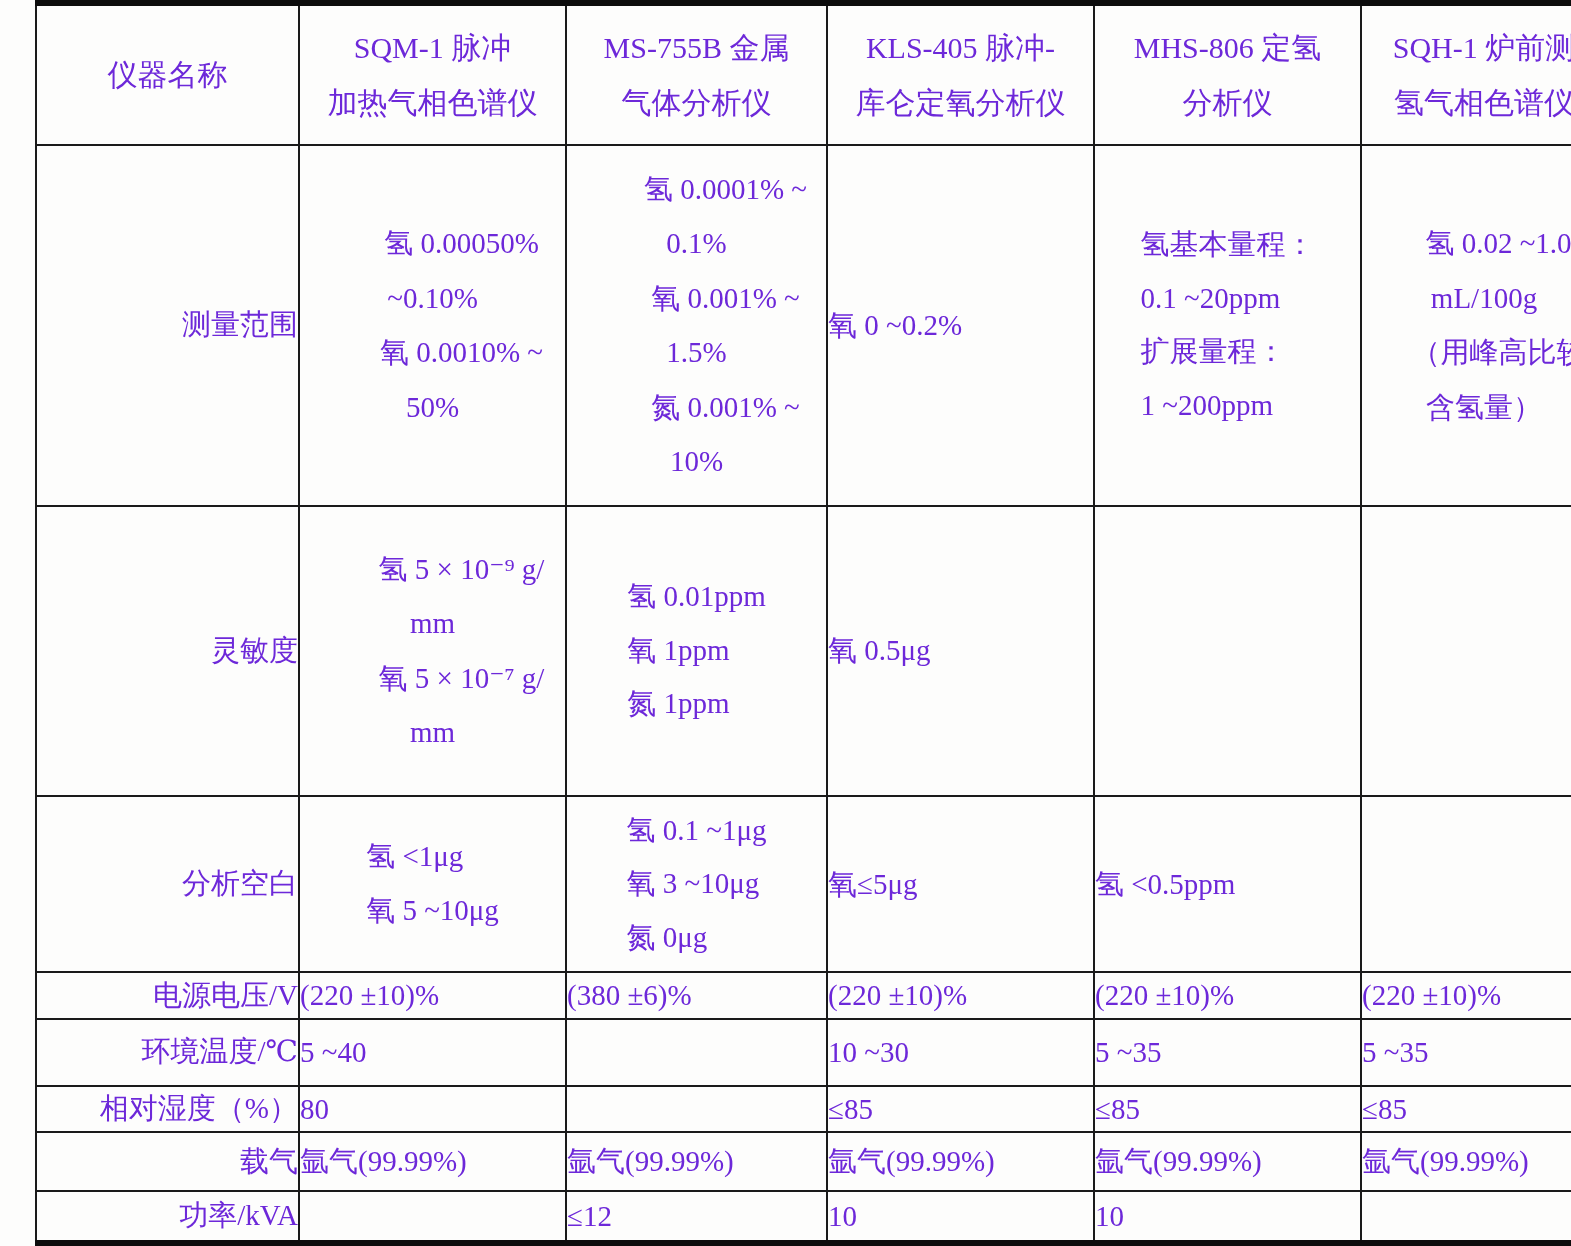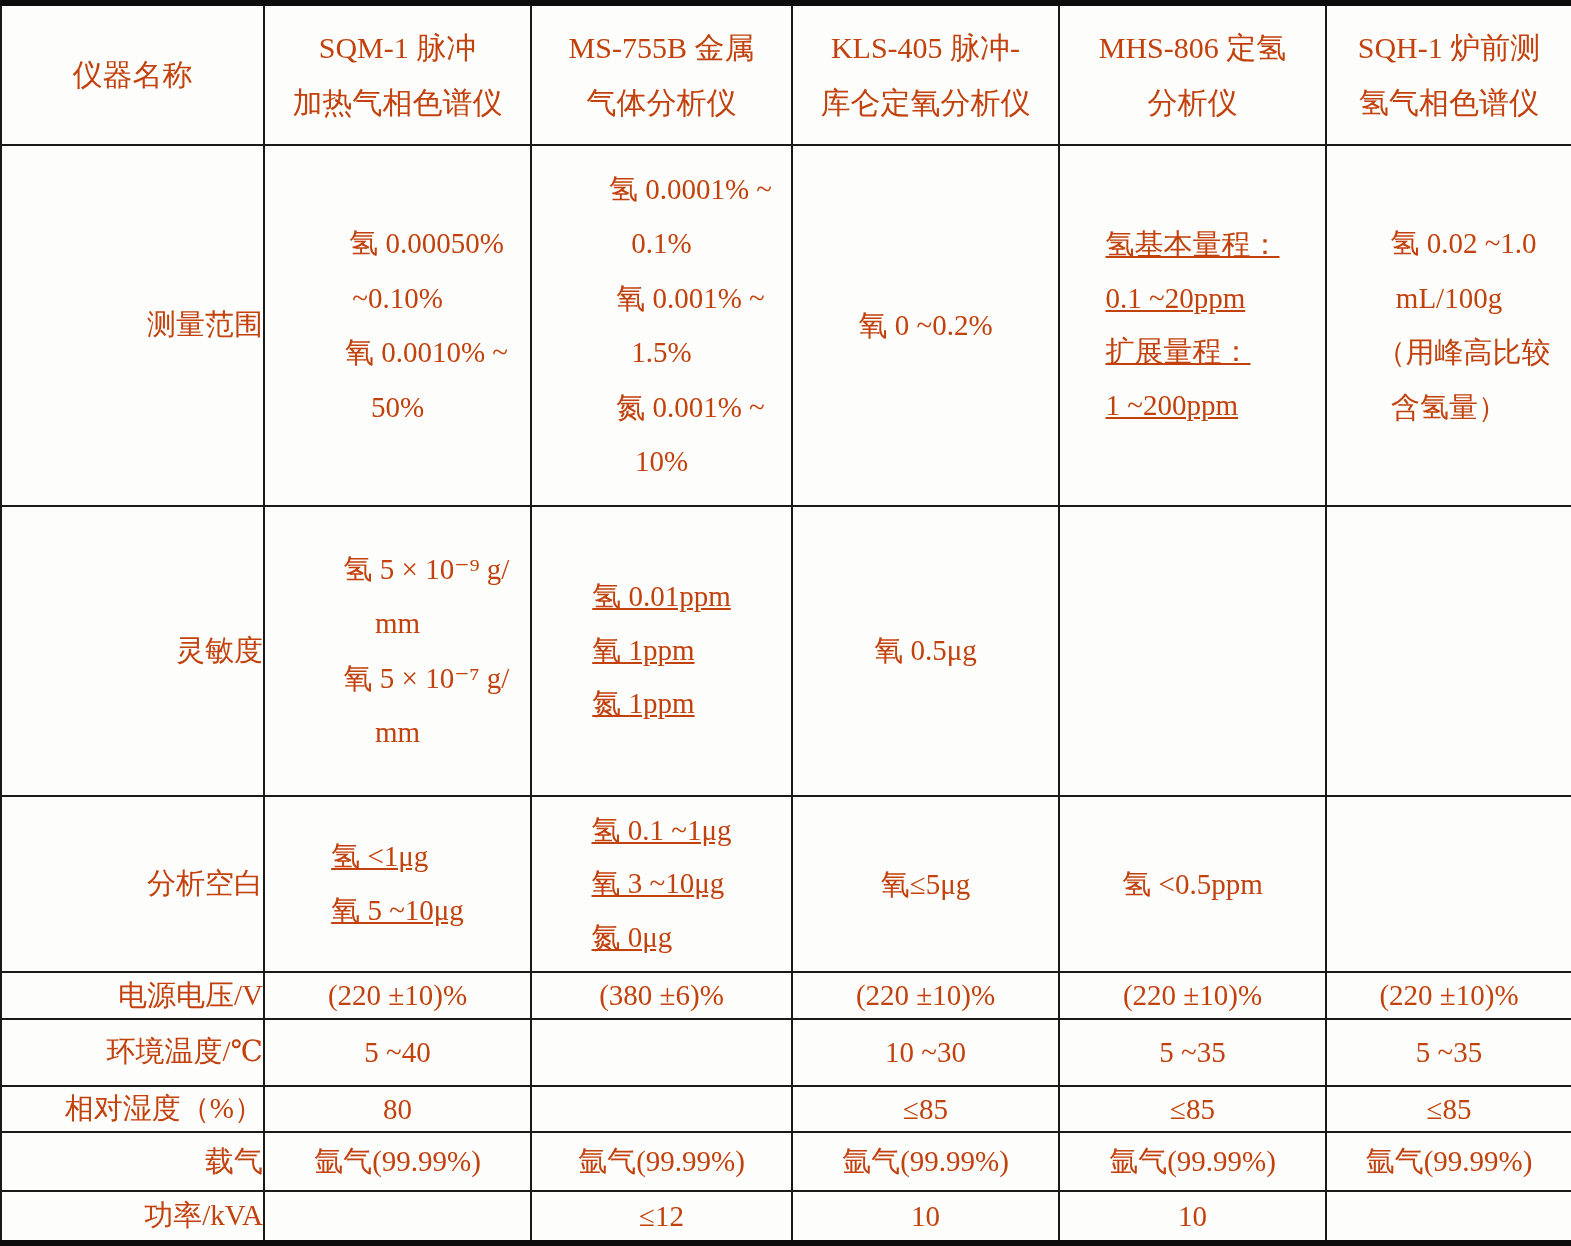--- a/index.html
+++ b/index.html
@@ -1,22 +1,23 @@
 <!DOCTYPE html>
 <html><head>
 <meta charset="utf-8">
 <style>
   html,body{margin:0;padding:0;background:#e9e9e9;}
   .page{
     width:1571px;height:1246px;
     background:#fdfdfc;
     box-sizing:border-box;
     font-family:"Liberation Serif","DejaVu Serif",serif;
-    color:#c2410c;
+    color:#6d28d9;
     position:relative;
+    padding-left:35px;
   }
   table.spec{
     width:1571px;height:1246px;
     border-collapse:collapse;
     table-layout:fixed;
     border-top:6px solid #0d0d0d;
     border-bottom:6px solid #0d0d0d;
   }
   table.spec td, table.spec th{
     border:2px solid #1a1a1a;
@@ -30,23 +31,23 @@
   
   th .v{display:inline-block;text-align:center;line-height:1.85;font-size:30px;}
   th{text-align:center;}
   
   td.lbl{text-align:right;padding-left:36px;font-size:30px;}
   
   td.para{text-align:center;padding-left:12px;padding-right:4px;}
   td.para .v{line-height:1.88;}
   
   td.blk{text-align:center;}
-  td.blk .v{display:inline-block;text-align:left;line-height:1.85;text-decoration:underline;}
+  td.blk .v{display:inline-block;text-align:left;line-height:1.85;}
   
-  td.ctr{text-align:center;margin-top:46px;}
+  td.ctr{margin-top:46px;}
   td.ctr .v{line-height:1.4;}
 </style>
 </head>
 <body>
 
 <div class="page">
   <table class="spec">
     <colgroup>
       <col style="width:263px">
         <col style="width:267px">

